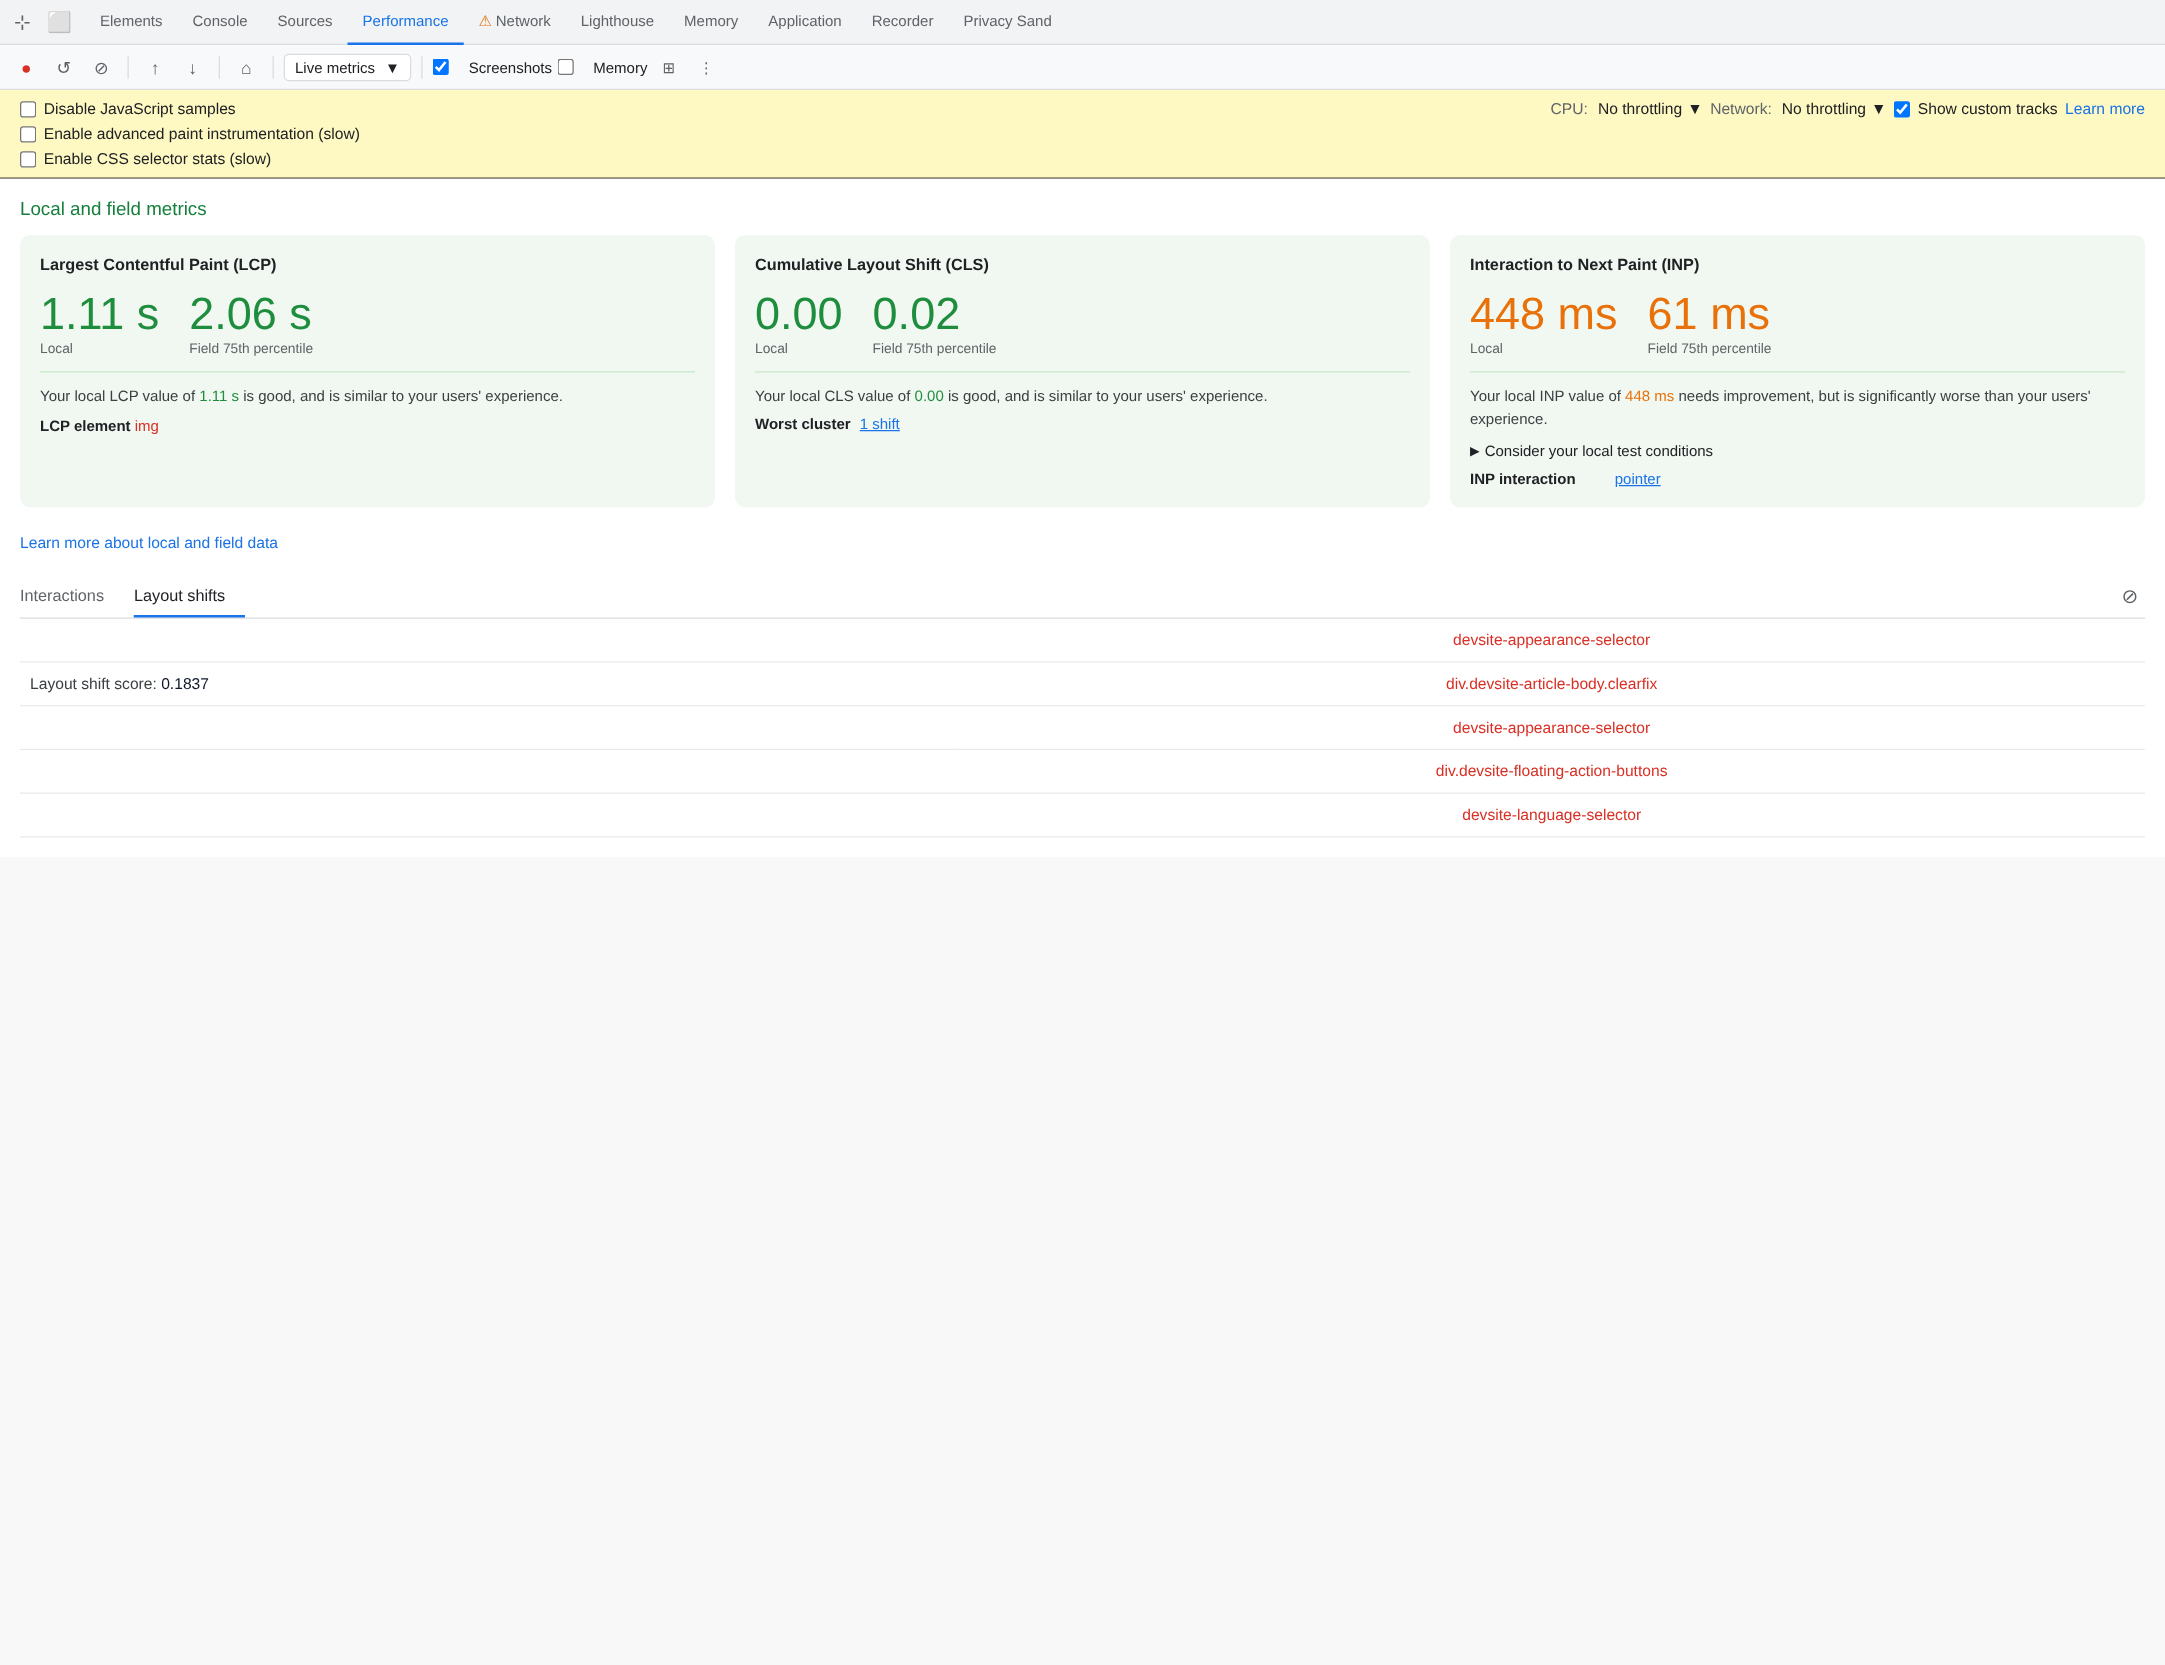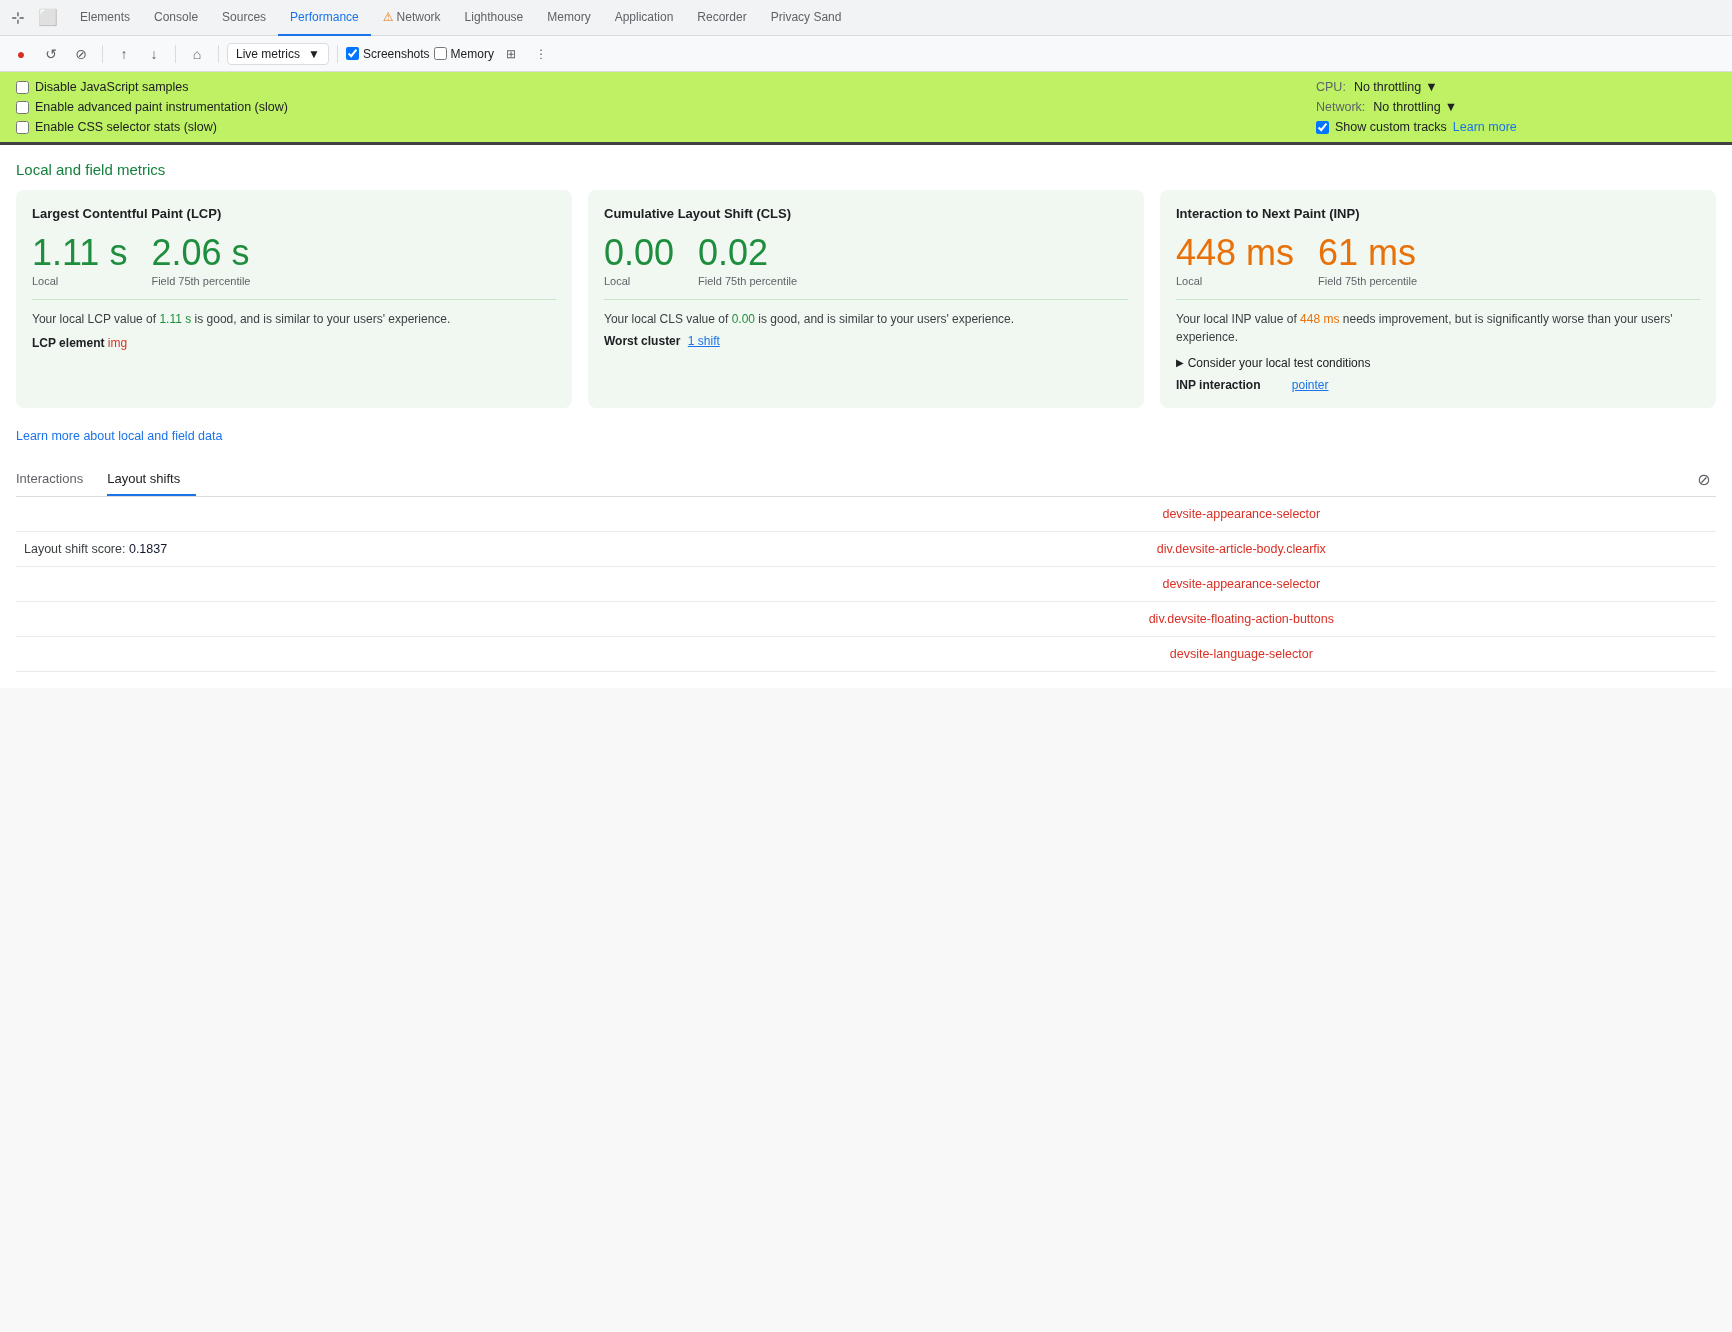--- a/index.html
+++ b/index.html
@@ -76,43 +76,43 @@
       border: 1px solid #dadce0;
       border-radius: 4px;
       background: white;
       cursor: pointer;
       font-size: 12px;
       gap: 8px;
     }
     .checkbox-label {
       display: flex;
       align-items: center;
-      gap: 4px;
+      gap: 16px;
       font-size: 12px;
       color: #202124;
     }
     .checkbox-label input { margin: 0; }
 
     
     .settings-row {
       display: flex;
       padding: 8px 16px;
-      background: #bef264;
-      border-bottom: 3px solid #404040;
+      background: #fef9c3;
+      border-bottom: 1px solid #404040;
       gap: 0;
     }
     .settings-left {
       flex: 1;
       display: flex;
       flex-direction: column;
       gap: 6px;
     }
     .settings-right {
       display: flex;
-      flex-direction: column;
+      flex-direction: row;
       gap: 6px;
       align-items: flex-start;
       min-width: 400px;
     }
     .setting-item {
       display: flex;
       align-items: center;
       gap: 6px;
       font-size: 12.5px;
     }

